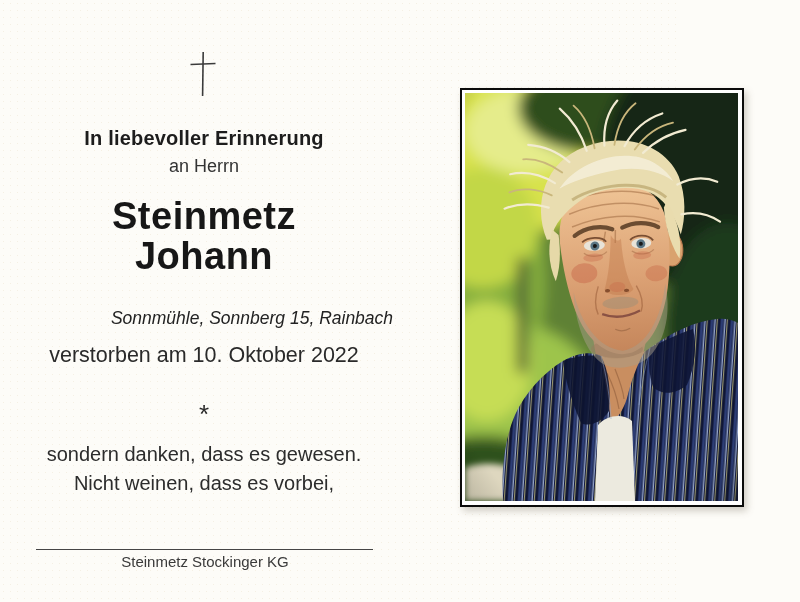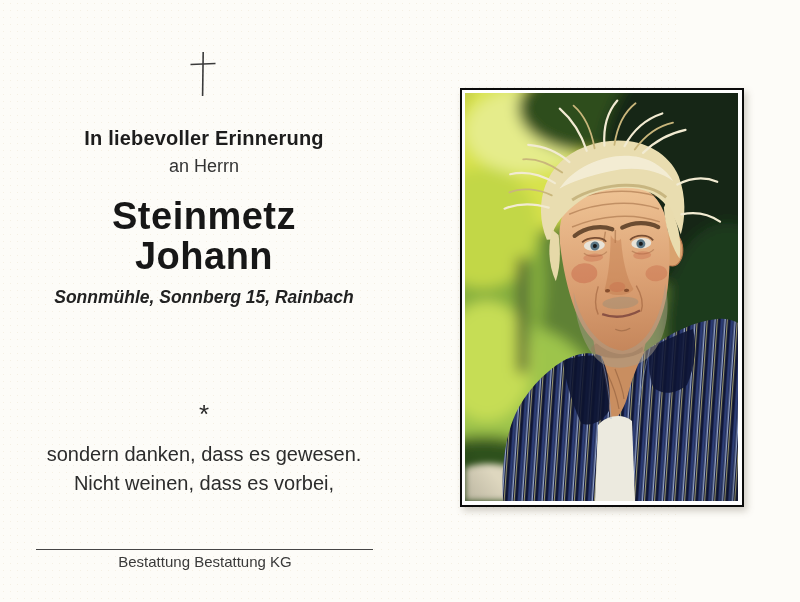--- a/index.html
+++ b/index.html
@@ -13,21 +13,21 @@
     background-color:#fdfcf8;
     background-image:radial-gradient(rgba(222,208,176,0.28) 0.8px, transparent 0.9px);
     background-size:7px 7px;
     color:#222;
   }
   .abs{position:absolute;}
   .ltext{left:0;width:408px;text-align:center;}
   .intro{top:127px;font-size:20px;font-weight:bold;color:#1d1d1d;letter-spacing:.2px;}
   .salutation{top:156px;font-size:18px;color:#333;}
   .name{top:196px;font-size:38px;font-weight:bold;line-height:40px;color:#171717;letter-spacing:.5px;}
-  .residence{top:287px;font-size:17.5px;font-weight:bold;font-style:italic;color:#222;}
+  .residence{top:308px;font-size:17.5px;font-weight:normal;font-style:italic;color:#222;padding-left:48px;}
   .dates{top:341px;font-size:21.5px;line-height:29.5px;color:#2a2a2a;}
   .star{top:399px;font-size:26px;color:#2a2a2a;}
   .verse{top:440px;font-size:20px;line-height:28.5px;color:#2c2c2c;}
   .rule{top:549px;left:36px;width:337px;height:0;border-top:1.6px solid #454545;}
   .funeral{top:553px;left:3px;width:404px;text-align:center;font-size:15px;color:#3a3a3a;}
   .cross{left:189px;top:50px;width:28px;height:48px;}
   .photo-frame{
     left:460px;top:88px;width:284px;height:419px;
     box-sizing:border-box;background:#fff;
     border:2.5px solid #0b0b0b;padding:3px;
@@ -49,31 +49,32 @@
   <div class="abs ltext salutation">an Herrn</div>
 
   <div class="abs ltext name">
     <div>Steinmetz</div>
     <div>Johann</div>
   </div>
 
   <div class="abs ltext residence">Sonnmühle, Sonnberg 15, Rainbach</div>
 
   <div class="abs ltext dates">
+    <div>verstorben am 10. Oktober 2022</div>
   </div>
 
   <div class="abs ltext star">*</div>
 
   <div class="abs ltext verse">
     <div>sondern danken, dass es gewesen.</div>
     <div>Nicht weinen, dass es vorbei,</div>
   </div>
 
   <div class="abs rule"></div>
-  <div class="abs funeral">Bestattung Bestattung KG</div>
+  <div class="abs funeral">Steinmetz Stockinger KG</div>
 
   <div class="abs photo-frame">
     <svg width="273" height="408" viewBox="0 0 273 408" role="img" aria-label="Porträtfoto: älterer Mann mit zerzaustem grau-blondem Haar und offenem, blau gestreiftem Hemd vor sonnigem grünem Garten">
       <defs>
         <filter id="f6" x="-40%" y="-40%" width="180%" height="180%">
             <feGaussianBlur stdDeviation="7"></feGaussianBlur>
           </filter>
         <filter id="f3" x="-40%" y="-40%" width="180%" height="180%">
             <feGaussianBlur stdDeviation="3"></feGaussianBlur>
           </filter>

